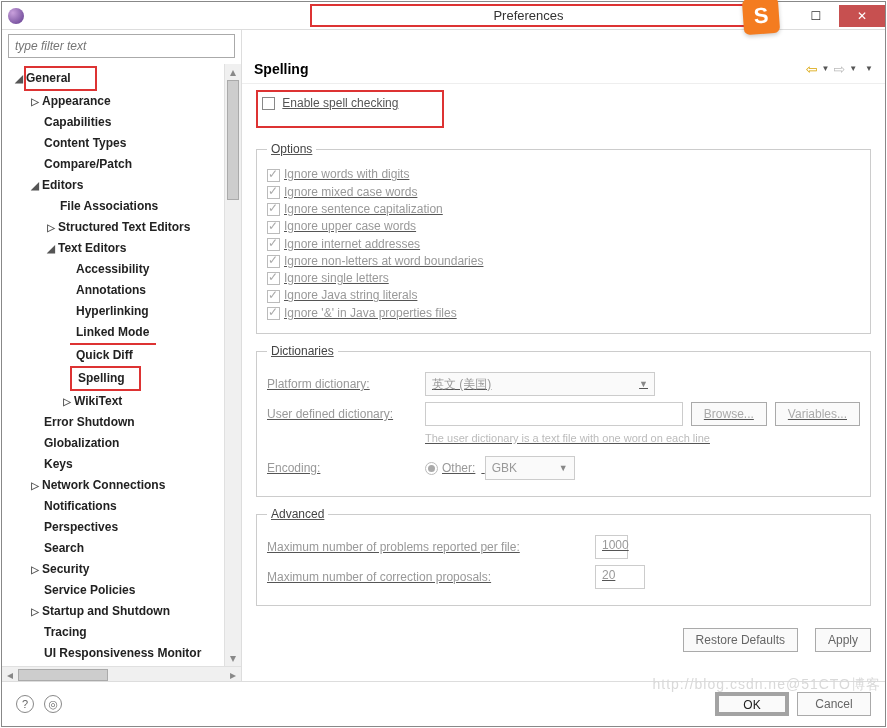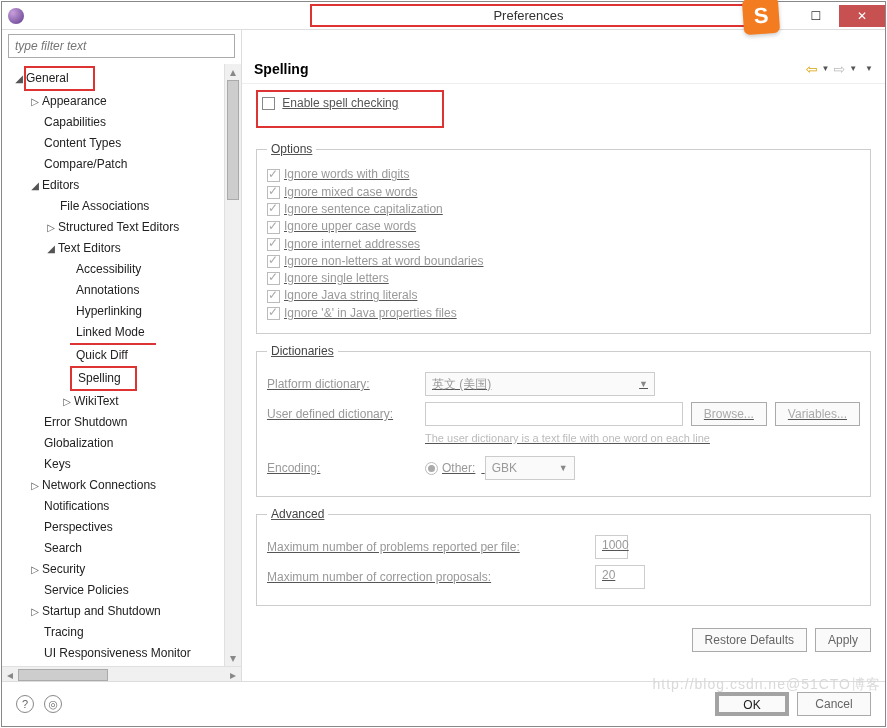--- a/index.html
+++ b/index.html
@@ -12,21 +12,21 @@
 .winbtn { width: 46px; height: 22px; display: flex; align-items: center; justify-content: center; color: #333; }
 .winbtn.close { background: #c75050; color: #fff; }
 .winbtn.min::before { content: "─"; }
 .winbtn.max::before { content: "☐"; }
 .winbtn.close::before { content: "✕"; }
 .body { flex: 1; display: flex; overflow: hidden; align-items: center; }
 .sidebar { width: 240px; border-right: 1px solid #ddd; display: flex; flex-direction: column; }
 .filter { margin: 6px; height: 24px; border: 1px solid #aaa; padding: 2px 6px; color: #999; font-style: italic; }
 .tree-wrap { flex: 1; display: flex; overflow: hidden; }
 .tree { flex: 1; overflow: hidden; padding: 2px 4px; line-height: 21px; color: #222; }
-.tree .node { white-space: nowrap; padding-left: 8px; }
+.tree .node { white-space: nowrap; padding-left: 8px; font-weight: bold; }
 .tree .tw { display: inline-block; width: 10px; text-align: center; color: #555; font-size: 10px; margin-right: 2px; }
 .tree .lbl { cursor: default; }
 .tree .hl-general { border: 2px solid #d33; padding: 0 24px 0 0; display: inline-block; margin-left: -2px; }
 .tree .hl-spelling { border: 2px solid #d33; padding: 0 14px 0 6px; display: inline-block; margin-left: -6px; }
 .tree .hl-spelling-pre { border-top: 2px solid #d33; display: inline-block; width: 86px; margin-left: -6px; padding-left: 6px; }
 .vscroll { width: 17px; background: #f0f0f0; display: flex; flex-direction: column; align-items: center; border-left: 1px solid #e0e0e0; }
 .vscroll .arrow { height: 16px; color: #888; line-height: 16px; }
 .vscroll .track { flex: 1; width: 100%; position: relative; }
 .vscroll .thumb { position: absolute; top: 0; left: 2px; right: 2px; height: 120px; background: #cdcdcd; border: 1px solid #aaa; }
 .hscroll { height: 17px; background: #f0f0f0; display: flex; align-items: center; border-top: 1px solid #e0e0e0; }
@@ -52,21 +52,21 @@
 .form-row .lbl { width: 150px; color: #999; }
 .select { border: 1px solid #ccc; height: 24px; padding: 2px 6px; color: #999; background: #fafafa; display: flex; align-items: center; justify-content: space-between; }
 .select .dd { color: #888; font-size: 9px; }
 .tinput { border: 1px solid #ccc; height: 24px; padding: 2px 6px; color: #999; background: #fff; }
 .btn { border: 1px solid #aaa; background: #fafafa; height: 24px; padding: 2px 12px; color: #666; }
 .btn.disabled { color: #aaa; }
 .hint { color: #bbb; font-size: 11px; margin: 4px 0 4px 158px; }
 .radio { width: 13px; height: 13px; border: 1px solid #888; border-radius: 50%; display: inline-block; vertical-align: middle; margin-right: 4px; position: relative; }
 .radio.checked::after { content: ""; position: absolute; inset: 2px; background: #aaa; border-radius: 50%; }
 .radio.disabled { border-color: #bbb; }
-.actions-r { display: flex; justify-content: flex-end; gap: 8px; padding: 6px 14px; }
+.actions-r { display: flex; justify-content: flex-end; gap: 17px; padding: 6px 14px; }
 .footer-sep { border-top: 1px solid #ddd; }
 .footer { display: flex; align-items: center; padding: 10px 14px; }
 .footer .left { display: flex; gap: 10px; flex: 1; }
 .circ { width: 18px; height: 18px; border: 1px solid #888; border-radius: 50%; display: flex; align-items: center; justify-content: center; color: #666; font-size: 11px; }
 .footer .btn { min-width: 74px; text-align: center; }
 .btn.primary { border: 4px solid #a3a3a3; color: #222; }
 .sogou { position: absolute; right: 108px; top: -2px; width: 36px; height: 36px; background: #f47c20; border-radius: 6px; display: flex; align-items: center; justify-content: center; color: #fff; font-size: 22px; font-weight: bold; box-shadow: 0 2px 4px rgba(0,0,0,.2); z-index: 10; transform: rotate(-4deg); }
 .watermark { position: absolute; right: 6px; bottom: 34px; color: #d9d9d9; font-size: 14px; letter-spacing: 1px; pointer-events: none; }
 </style>
 </head>

